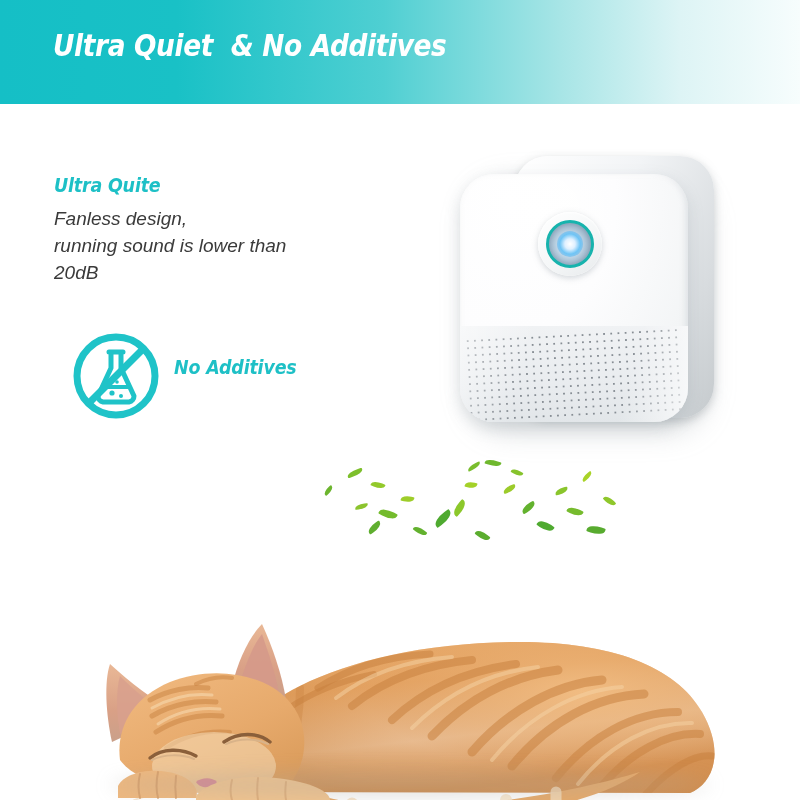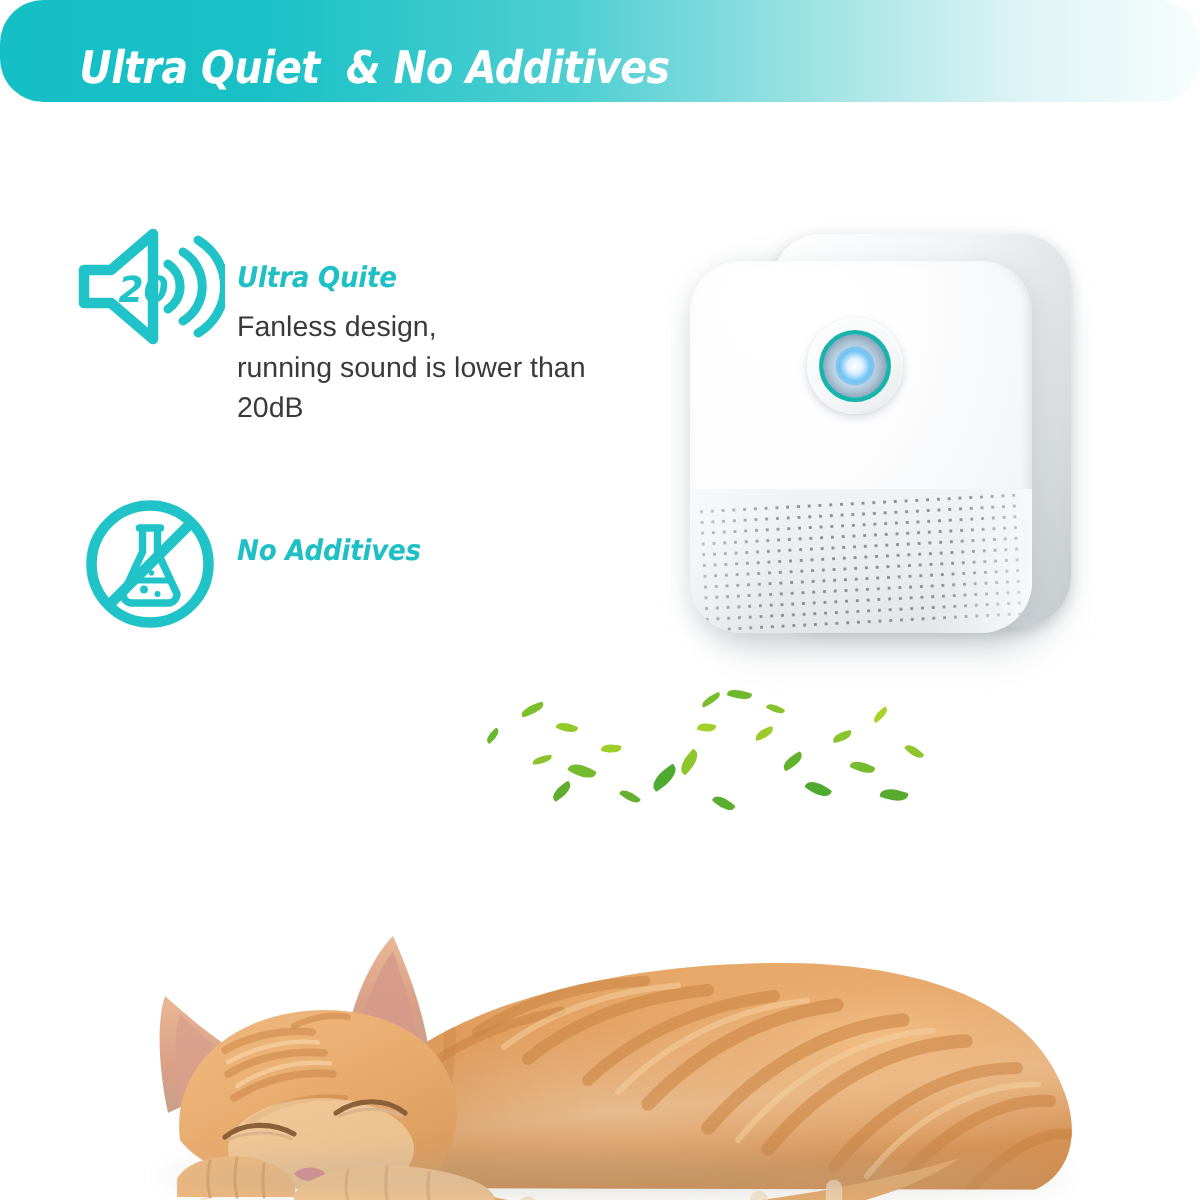--- a/index.html
+++ b/index.html
@@ -14,29 +14,28 @@
     overflow: hidden;
     position: relative;
   }
 
   
   .header-band {
     position: absolute;
     left: 0;
     top: 0;
     width: 800px;
-    height: 68px;
+    height: 104px;
     background: linear-gradient(to right,
       #15bfc6 0%,
       #19c1c6 22%,
       #4fcfd2 48%,
       #a7e5e6 70%,
       #ddf4f5 85%,
       #f7fdfd 100%);
-    border-radius: 29px;
   }
   .header-title {
     position: absolute;
     left: 53px;
     top: 28px;
     font-family: "DejaVu Sans", sans-serif;
     font-size: 30px;
     font-weight: 700;
     font-style: italic;
     letter-spacing: -0.4px;
@@ -46,21 +45,21 @@
     transform-origin: left center;
   }
 
   
   .feature {
     position: absolute;
     display: flex;
     align-items: flex-start;
   }
   .feature-1 { left: 48px; top: 146px; }
-  .feature-2 { left: 48px; top: 328px; }
+  .feature-2 { left: 64px; top: 328px; }
 
   .feature-icon {
     width: 104px;
     flex: 0 0 104px;
     display: flex;
     justify-content: center;
     align-items: flex-start;
     padding-top: 2px;
   }
   .feature-text {
@@ -79,20 +78,21 @@
     transform-origin: left center;
     white-space: nowrap;
   }
   .feature-body {
     font-family: "Liberation Sans", sans-serif;
     font-size: 19px;
     line-height: 27px;
     color: #3a3a3a;
     white-space: pre-line;
     margin: 0;
+    font-style: italic;
   }
 
   
   .device-wrap {
     position: absolute;
     left: 452px;
     top: 152px;
     width: 280px;
     height: 310px;
   }
@@ -242,32 +242,20 @@
   }
 </style>
 </head>
 <body>
 
 <div class="header-band">
   <div class="header-title">Ultra Quiet  &amp; No Additives</div>
 </div>
 
 <div class="feature feature-1">
-  <div class="feature-icon">
-    <svg width="100" height="86" viewBox="0 0 100 86" aria-hidden="true">
-
-      <path d="M6 32 H24 L52 8 V78 L24 54 H6 Z" fill="none" stroke="#1fc3c8" stroke-width="7" stroke-linejoin="round" stroke-linecap="round"></path>
-
-      <path d="M62 28 A18 18 0 0 1 62 58" fill="none" stroke="#1fc3c8" stroke-width="6" stroke-linecap="round"></path>
-      <path d="M72 20 A27 27 0 0 1 72 66" fill="none" stroke="#1fc3c8" stroke-width="6" stroke-linecap="round"></path>
-      <path d="M82 12 A36 36 0 0 1 82 74" fill="none" stroke="#1fc3c8" stroke-width="6" stroke-linecap="round"></path>
-
-      <text x="29" y="53" font-family="DejaVu Sans, sans-serif" font-size="24" font-weight="700" font-style="italic" fill="#1fc3c8">20</text>
-    </svg>
-  </div>
   <div class="feature-text">
     <p class="feature-heading">Ultra Quite</p>
     <p class="feature-body">Fanless design,
 running sound is lower than
 20dB</p>
   </div>
 </div>
 
 <div class="feature feature-2">
   <div class="feature-icon">

